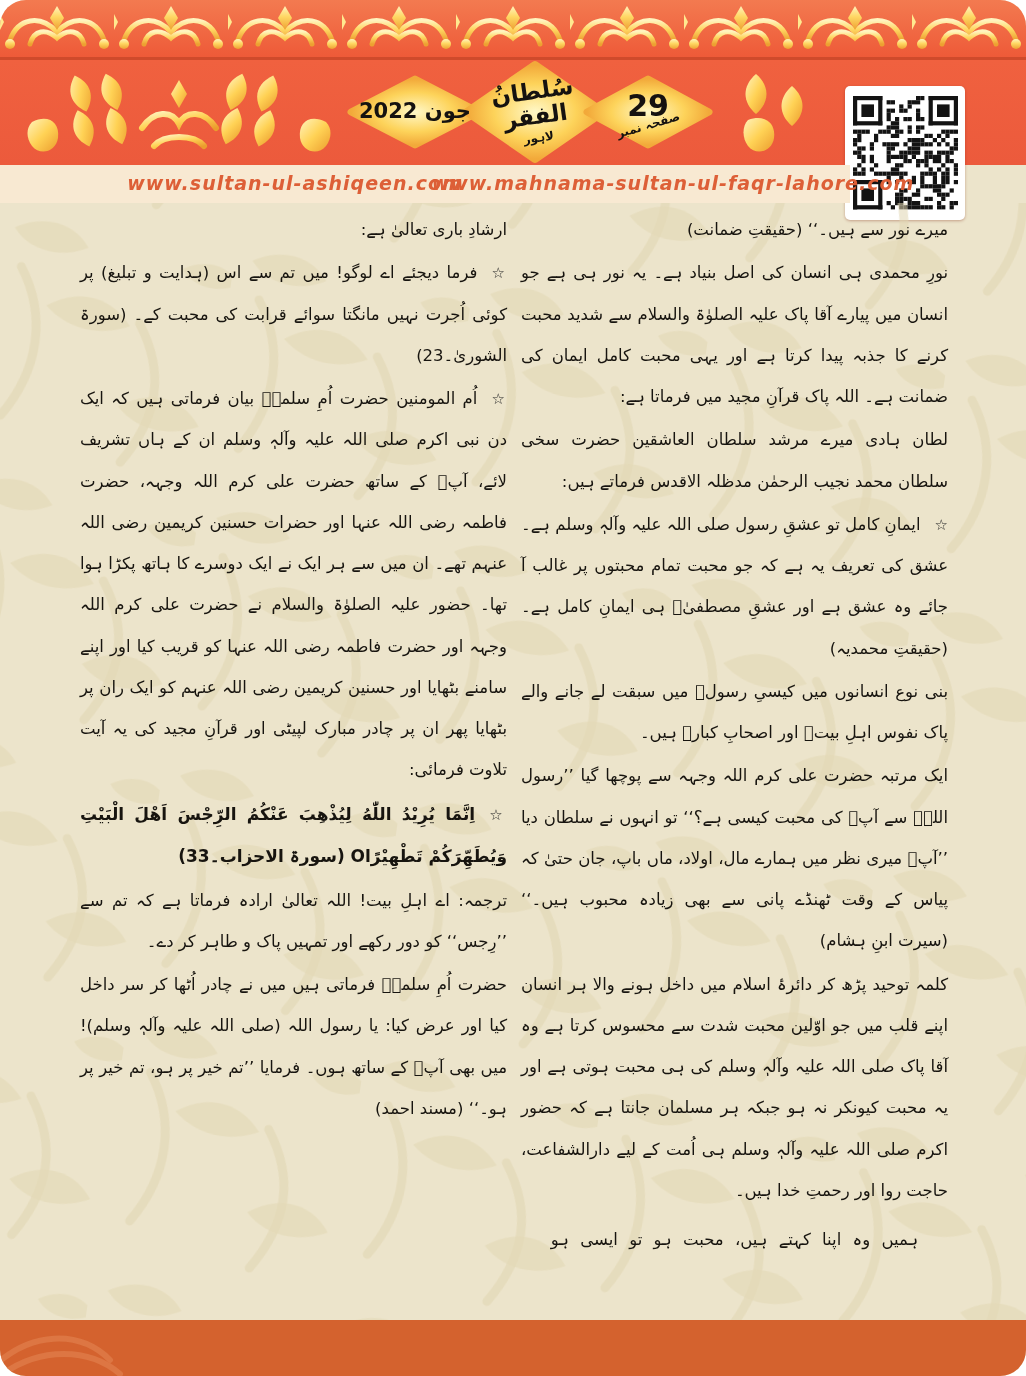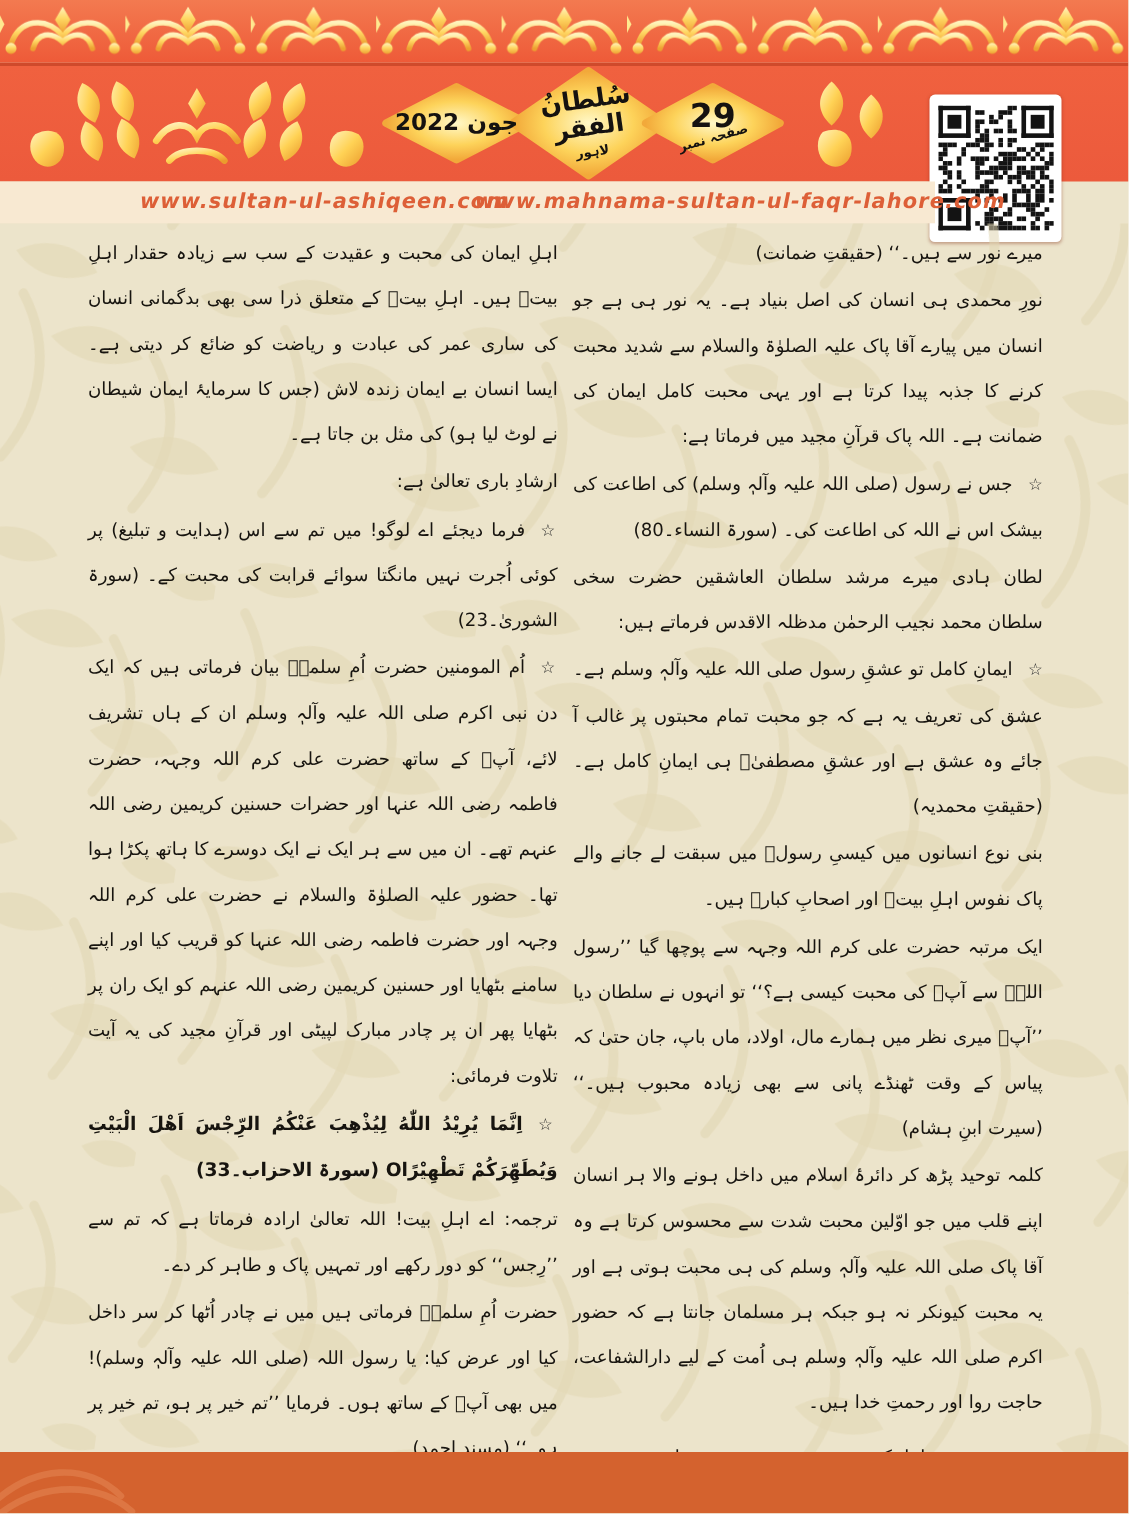--- a/index.html
+++ b/index.html
@@ -1,20 +1,21 @@
 <!DOCTYPE html>
 <html lang="ur" dir="rtl"><head>
 <meta charset="utf-8">
 <style>
   html,body{margin:0;padding:0;}
   .page{
     position:relative; width:1026px; height:1376px; overflow:hidden;
     background:#ece4cb;
     font-family:"DejaVu Sans", sans-serif;
     direction:rtl;
+    border-radius:26px;
   }
   
   .strip-top{
     position:absolute; top:0; left:0; width:1026px; height:57px;
     background:linear-gradient(180deg,#f37a50,#ee5a38);
     border-bottom:3px solid #cf4a2b;
   }
   .band{
     position:absolute; top:60px; left:0; width:1026px; height:105px;
     background:linear-gradient(180deg,#f0613f,#ec5a3c);
@@ -455,32 +456,30 @@
         </g>
       </pattern>
     </defs>
     <rect width="1026" height="1117" fill="url(#leafP)"></rect>
   </svg>
 
   <div class="content">
     <div class="col" id="col-right">
         <p class="para">میرے نور سے ہیں۔‘‘ (حقیقتِ ضمانت)</p>
         <p class="para">نورِ محمدی ہی انسان کی اصل بنیاد ہے۔ یہ نور ہی ہے جو انسان میں پیارے آقا پاک علیہ الصلوٰۃ والسلام سے شدید محبت کرنے کا جذبہ پیدا کرتا ہے اور یہی محبت کامل ایمان کی ضمانت ہے۔ اللہ پاک قرآنِ مجید میں فرماتا ہے:</p>
-        <p class="para"><span class="star">☆</span>جس نے رسول (صلی اللہ علیہ وآلہٖ وسلم) کی اطاعت کی بیشک اس نے اللہ کی اطاعت کی۔ (سورۃ النساء۔80)</p>
         <p class="para">لطان ہادی میرے مرشد سلطان العاشقین حضرت سخی سلطان محمد نجیب الرحمٰن مدظلہ الاقدس فرماتے ہیں:</p>
         <p class="para"><span class="star">☆</span>ایمانِ کامل تو عشقِ رسول صلی اللہ علیہ وآلہٖ وسلم ہے۔ عشق کی تعریف یہ ہے کہ جو محبت تمام محبتوں پر غالب آ جائے وہ عشق ہے اور عشقِ مصطفیٰؐ ہی ایمانِ کامل ہے۔ (حقیقتِ محمدیہ)</p>
         <p class="para">بنی نوع انسانوں میں کیسیِ رسولؐ میں سبقت لے جانے والے پاک نفوس اہلِ بیتؓ اور اصحابِ کبارؓ ہیں۔</p>
         <p class="para">ایک مرتبہ حضرت علی کرم اللہ وجہہ سے پوچھا گیا ’’رسول اللہؐ سے آپؓ کی محبت کیسی ہے؟‘‘ تو انہوں نے سلطان دیا ’’آپؐ میری نظر میں ہمارے مال، اولاد، ماں باپ، جان حتیٰ کہ پیاس کے وقت ٹھنڈے پانی سے بھی زیادہ محبوب ہیں۔‘‘ (سیرت ابنِ ہشام)</p>
         <p class="para">کلمہ توحید پڑھ کر دائرۂ اسلام میں داخل ہونے والا ہر انسان اپنے قلب میں جو اوّلین محبت شدت سے محسوس کرتا ہے وہ آقا پاک صلی اللہ علیہ وآلہٖ وسلم کی ہی محبت ہوتی ہے اور یہ محبت کیونکر نہ ہو جبکہ ہر مسلمان جانتا ہے کہ حضور اکرم صلی اللہ علیہ وآلہٖ وسلم ہی اُمت کے لیے دارالشفاعت، حاجت روا اور رحمتِ خدا ہیں۔</p>
         <div class="couplet">
           <div class="couplet-line">ہمیں وہ اپنا کہتے ہیں، محبت ہو تو ایسی ہو</div>
         </div>
       </div>
     <div class="col" id="col-left">
-        <p class="para">اہلِ ایمان کی محبت و عقیدت کے سب سے زیادہ حقدار اہلِ بیتؓ ہیں۔ اہلِ بیتؓ کے متعلق ذرا سی بھی بدگمانی انسان کی ساری عمر کی عبادت و ریاضت کو ضائع کر دیتی ہے۔ ایسا انسان بے ایمان زندہ لاش (جس کا سرمایۂ ایمان شیطان نے لوٹ لیا ہو) کی مثل بن جاتا ہے۔</p>
         <p class="para">ارشادِ باری تعالیٰ ہے:</p>
         <p class="para"><span class="star">☆</span>فرما دیجئے اے لوگو! میں تم سے اس (ہدایت و تبلیغ) پر کوئی اُجرت نہیں مانگتا سوائے قرابت کی محبت کے۔ (سورۃ الشوریٰ۔23)</p>
         <p class="para"><span class="star">☆</span>اُم المومنین حضرت اُمِ سلمہؓ بیان فرماتی ہیں کہ ایک دن نبی اکرم صلی اللہ علیہ وآلہٖ وسلم ان کے ہاں تشریف لائے، آپؐ کے ساتھ حضرت علی کرم اللہ وجہہ، حضرت فاطمہ رضی اللہ عنہا اور حضرات حسنین کریمین رضی اللہ عنہم تھے۔ ان میں سے ہر ایک نے ایک دوسرے کا ہاتھ پکڑا ہوا تھا۔ حضور علیہ الصلوٰۃ والسلام نے حضرت علی کرم اللہ وجہہ اور حضرت فاطمہ رضی اللہ عنہا کو قریب کیا اور اپنے سامنے بٹھایا اور حسنین کریمین رضی اللہ عنہم کو ایک ران پر بٹھایا پھر ان پر چادر مبارک لپیٹی اور قرآنِ مجید کی یہ آیت تلاوت فرمائی:</p>
         <p class="para verse"><span class="star">☆</span>اِنَّمَا يُرِيْدُ اللّٰهُ لِيُذْهِبَ عَنْكُمُ الرِّجْسَ اَهْلَ الْبَيْتِ وَيُطَهِّرَكُمْ تَطْهِيْرًاO (سورۃ الاحزاب۔33)</p>
         <p class="para">ترجمہ: اے اہلِ بیت! اللہ تعالیٰ ارادہ فرماتا ہے کہ تم سے ’’رِجس‘‘ کو دور رکھے اور تمہیں پاک و طاہر کر دے۔</p>
         <p class="para">حضرت اُمِ سلمہؓ فرماتی ہیں میں نے چادر اُٹھا کر سر داخل کیا اور عرض کیا: یا رسول اللہ (صلی اللہ علیہ وآلہٖ وسلم)! میں بھی آپؐ کے ساتھ ہوں۔ فرمایا ’’تم خیر پر ہو، تم خیر پر ہو۔‘‘ (مسند احمد)</p>
       </div>
   </div>
 
   <div class="footer">

